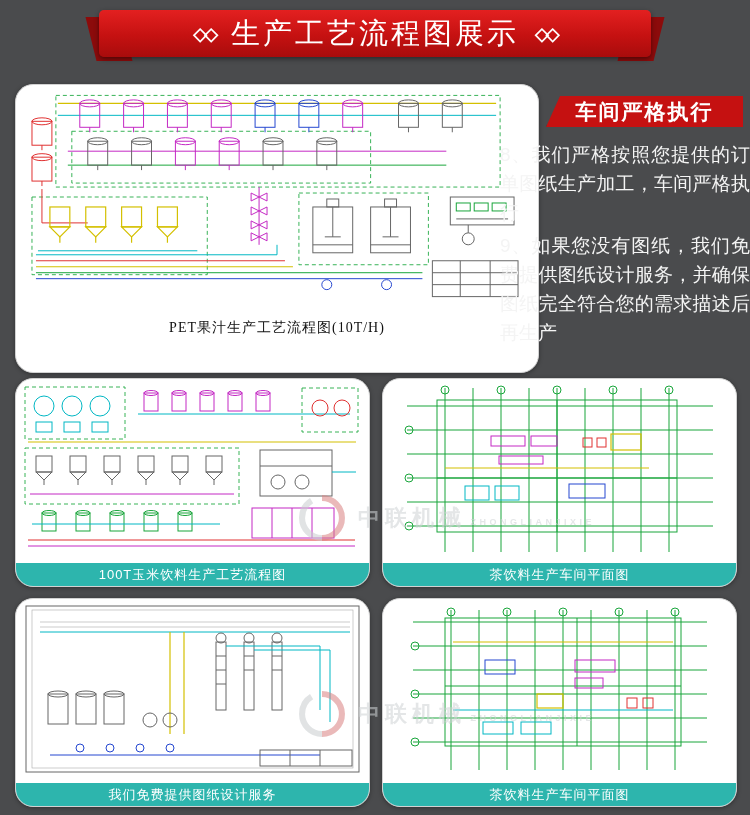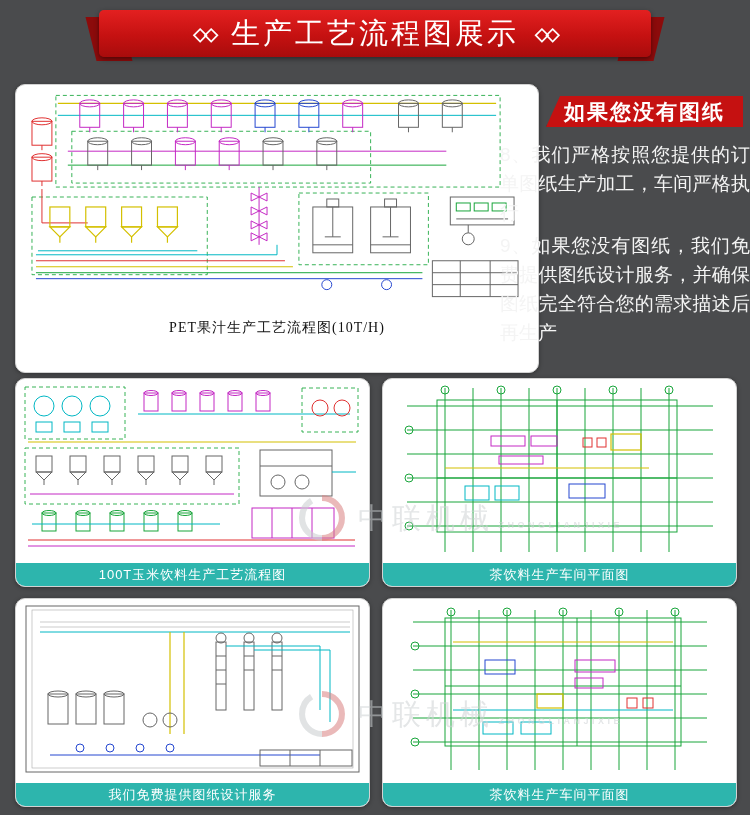--- a/index.html
+++ b/index.html
@@ -20,21 +20,21 @@
     background:linear-gradient(180deg,#e32020 0%, #c51111 55%, #a80c0c 100%);
     box-shadow:0 2px 5px rgba(0,0,0,.45);
     display:flex; align-items:center; justify-content:center; gap:16px;
   }
   .banner-title { color:#ffffff; font-size:29px; font-weight:normal; letter-spacing:3px; white-space:nowrap; }
   .banner-decor { color:#ffffff; font-size:18px; font-weight:bold; letter-spacing:-3px; }
 
   
   .card {
     position:absolute; background:#ffffff; border:1px solid #d2d2d2;
-    border-radius:10px; overflow:hidden; box-shadow:0 1px 4px rgba(0,0,0,.35);
+    border-radius:18px; overflow:hidden; box-shadow:0 1px 4px rgba(0,0,0,.35);
   }
   .card.main  { left:15px;  top:84px;  width:522px; height:287px; }
   .card.small { width:353px; height:207px; }
   #card-corn    { left:15px;  top:378px; }
   #card-tea1    { left:382px; top:378px; }
   #card-extract { left:15px;  top:598px; }
   #card-tea2    { left:382px; top:598px; }
 
   .card svg.diagram { position:absolute; background:#ffffff; }
   .card.main svg.diagram  { left:12px; top:8px;  width:498px; height:212px; }
@@ -65,21 +65,21 @@
   .promise-text p { margin:0 0 4px 0; }
 
   
   .watermark {
     position:absolute; display:flex; align-items:center; gap:10px;
     opacity:.55; z-index:6; pointer-events:none;
   }
   #wm1 { left:296px; top:492px; }
   #wm2 { left:296px; top:688px; }
   .wm-logo { width:52px; height:52px; }
-  .wm-cn { font-size:29px; font-weight:normal; color:#ced2d4; letter-spacing:5px; line-height:30px; white-space:nowrap; }
+  .wm-cn { font-size:22px; font-weight:bold; color:#ced2d4; letter-spacing:5px; line-height:30px; white-space:nowrap; }
   .wm-en { font-size:9px;  color:#ced2d4; letter-spacing:3.5px;font-weight:bold; }
 
   
   svg .gdash { fill:none; stroke:#22aa44; stroke-width:.9; stroke-dasharray:4 3; }
   svg .mg { stroke:#c428c4; fill:none; stroke-width:1; }
   svg .cy { stroke:#00b7c4; fill:none; stroke-width:1; }
   svg .yl { stroke:#d4c000; fill:none; stroke-width:1.2; }
   svg .rd { stroke:#e03030; fill:none; stroke-width:1; }
   svg .bl { stroke:#2547d0; fill:none; stroke-width:1; }
   svg .gn { stroke:#18a53a; fill:none; stroke-width:1; }
@@ -182,21 +182,21 @@
         <rect x="406" y="168" width="86" height="36"></rect>
         <line x1="406" y1="180" x2="492" y2="180"></line>
         <line x1="406" y1="192" x2="492" y2="192"></line>
         <line x1="434" y1="168" x2="434" y2="204"></line>
         <line x1="464" y1="168" x2="464" y2="204"></line>
       </g>
     </svg>
     <div class="main-caption">PET果汁生产工艺流程图(10T/H)</div>
   </div>
 
-  <div class="promise-badge">如果您没有图纸</div>
+  <div class="promise-badge">车间严格执行</div>
   <div class="promise-text">
     <p>8、我们严格按照您提供的订单图纸生产加工，车间严格执行</p>
     <p>9、如果您没有图纸，我们免费提供图纸设计服务，并确保图纸完全符合您的需求描述后再生产</p>
   </div>
 
   <div class="card small" id="card-corn">
     <svg class="diagram" viewBox="0 0 345 178">
       <defs>
         <g id="tkB">
             <rect x="0" y="3" width="14" height="18"></rect>

